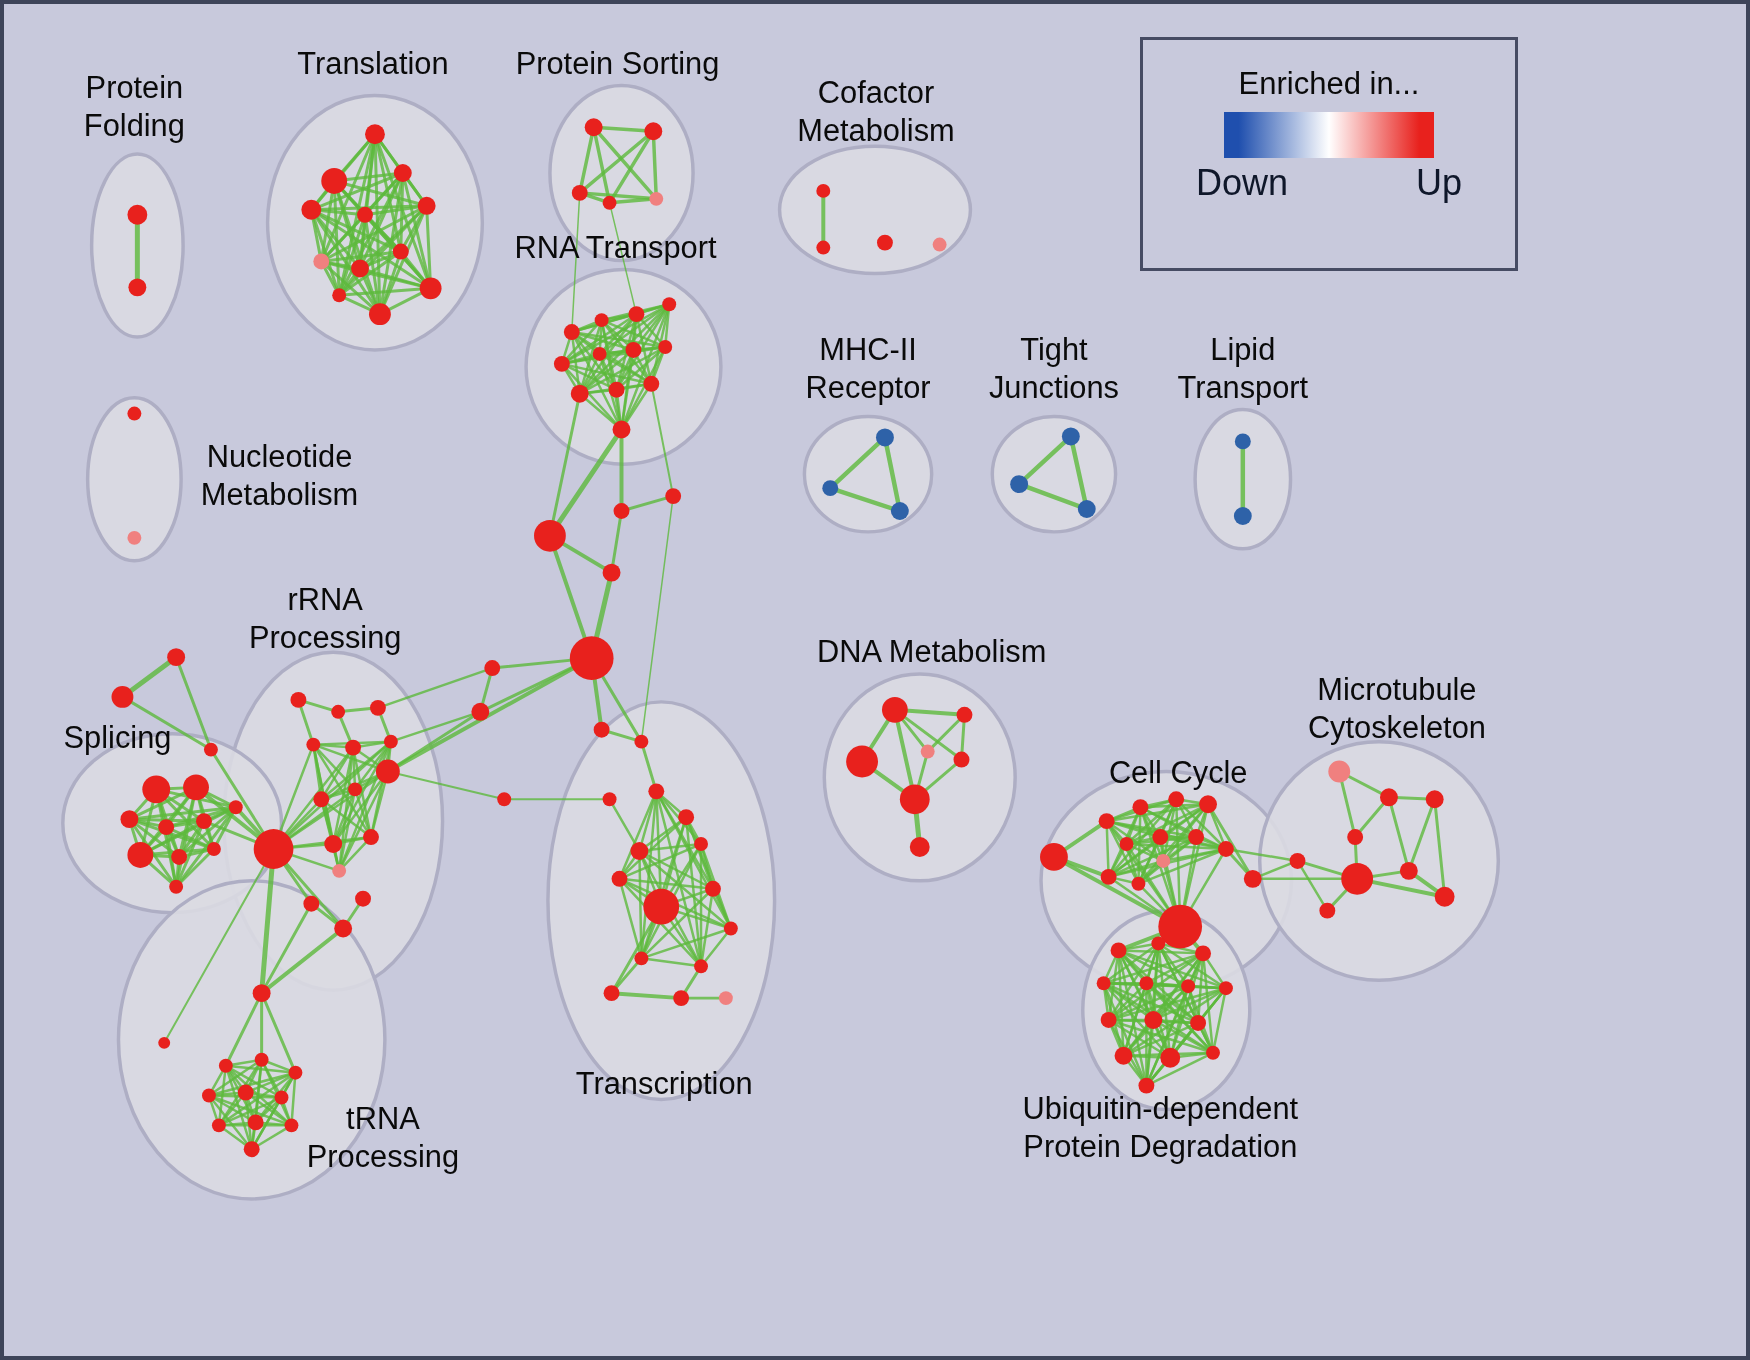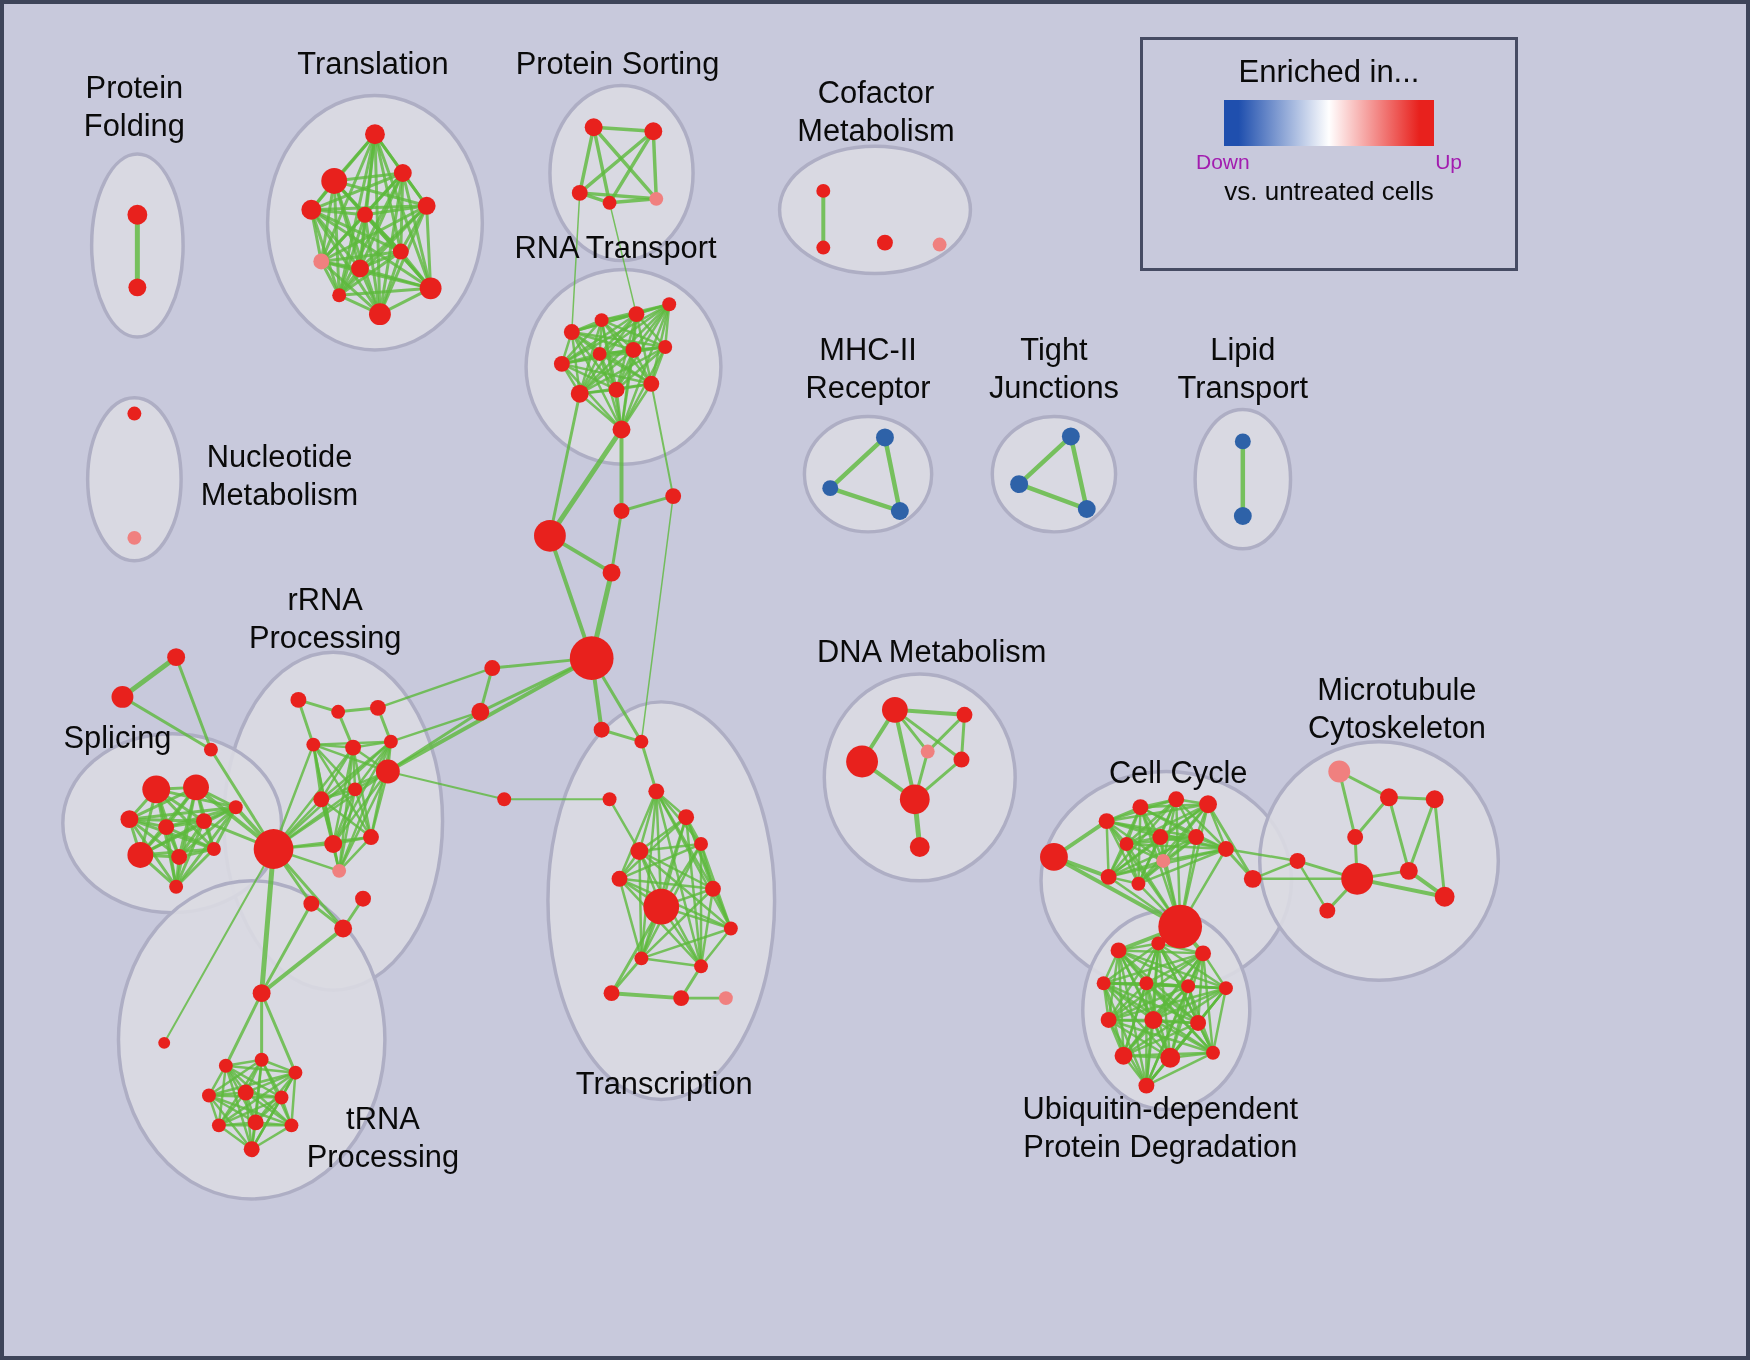--- a/index.html
+++ b/index.html
@@ -1,23 +1,23 @@
 <!DOCTYPE html>
 <html><head>
 <meta charset="utf-8">
 <style>
   html,body{margin:0;padding:0;}
   body{font-family:"Liberation Sans", sans-serif;}
   .stage{position:relative;width:1750px;height:1360px;box-sizing:border-box;border:4px solid #ef4444;overflow:hidden;}
   .stage svg{position:absolute;left:0;top:0;width:100%;height:100%;}
   svg text{font-family:"Liberation Sans", sans-serif;font-weight:500;}
   .legend{position:absolute;left:1136px;top:33px;width:378px;height:234px;border:3px solid #464b63;box-sizing:border-box;text-align:center;}
-  .legend-title{font-size:31px;color:#0a0a0a;margin-top:14px;}
+  .legend-title{font-size:31px;color:#0a0a0a;margin-top:26px;}
   .legend-gradient{width:210px;height:46px;margin:10px auto 4px auto;}
-  .legend-du{width:266px;margin:0 auto;display:flex;justify-content:space-between;font-size:21px;color:#a21caf;}
+  .legend-du{width:266px;margin:0 auto;display:flex;justify-content:space-between;font-size:36px;color:#0f172a;}
   .legend-sub{font-size:26px;color:#0a0a0a;line-height:34px;}
   .legend-sub.first{margin-top:8px;}
 </style>
 </head>
 <body style="background: rgb(200, 201, 220);">
 
 <div class="stage" style="background: rgb(200, 201, 220); border-color: rgb(62, 68, 89);">
   <svg viewBox="0 0 1750 1360" xmlns="http://www.w3.org/2000/svg">
       <ellipse cx="133" cy="243" rx="46" ry="92" fill="#dadae2" fill-opacity="0.9" stroke="#aeaec4" stroke-width="3.5"></ellipse>
       <ellipse cx="372" cy="220" rx="108" ry="128" fill="#dadae2" fill-opacity="0.9" stroke="#aeaec4" stroke-width="3.5"></ellipse>
@@ -786,15 +786,14 @@
       <text x="1400" y="700" text-anchor="middle" font-size="31" fill="#0a0a0a"><tspan x="1400" dy="0">Microtubule</tspan><tspan x="1400" dy="38">Cytoskeleton</tspan></text>
       <text x="1162" y="1122" text-anchor="middle" font-size="31" fill="#0a0a0a"><tspan x="1162" dy="0">Ubiquitin-dependent</tspan><tspan x="1162" dy="38">Protein Degradation</tspan></text>
     </svg>
   <div class="legend">
     <div class="legend-title">Enriched in...</div>
     <div class="legend-gradient" style="background: linear-gradient(to right, rgb(31, 79, 174) 0%, rgb(31, 79, 174) 7%, rgb(255, 255, 255) 50%, rgb(232, 33, 29) 93%, rgb(232, 33, 29) 100%);"></div>
     <div class="legend-du">
       <span>Down</span>
       <span>Up</span>
     </div>
-    <div class="legend-sub">vs. untreated cells</div>
   </div>
 </div>
 
 </body></html>

